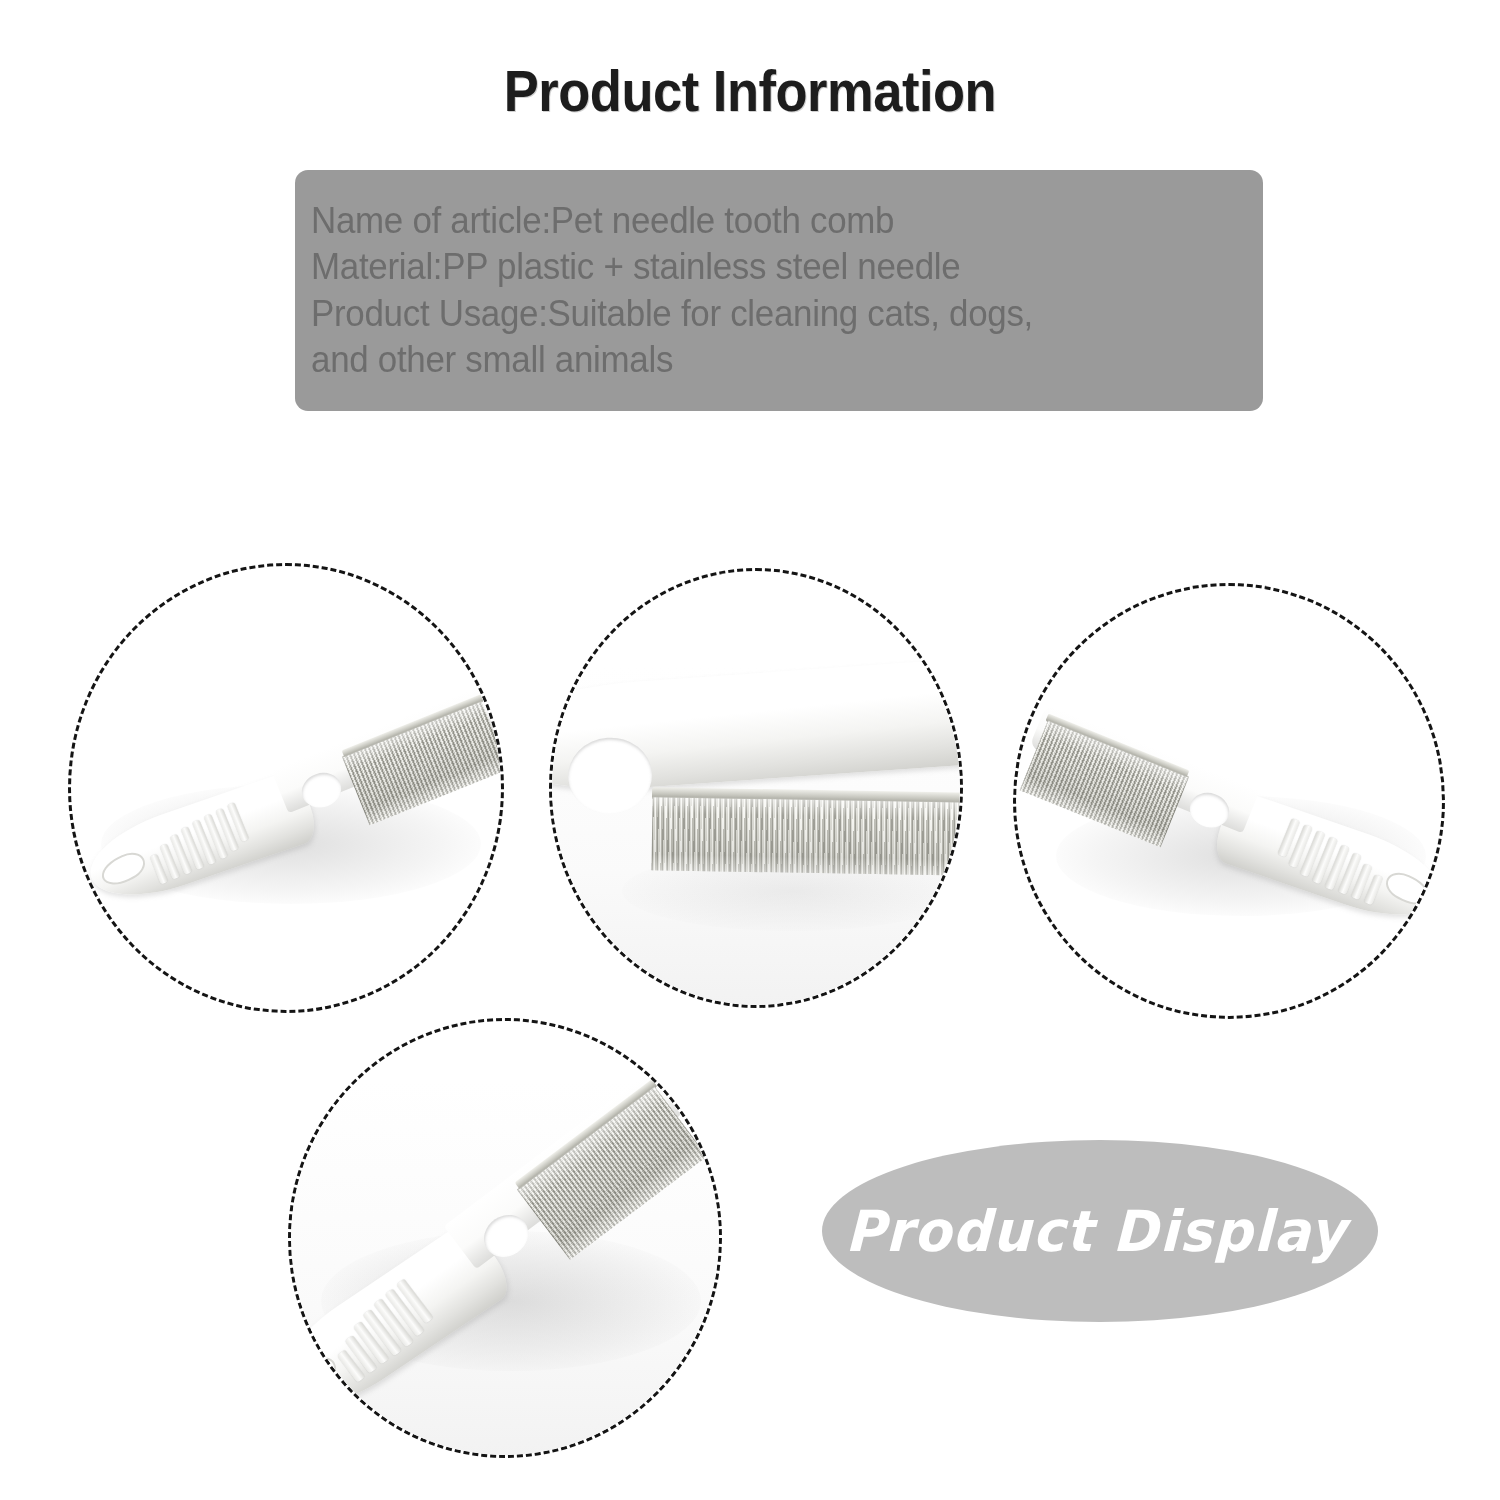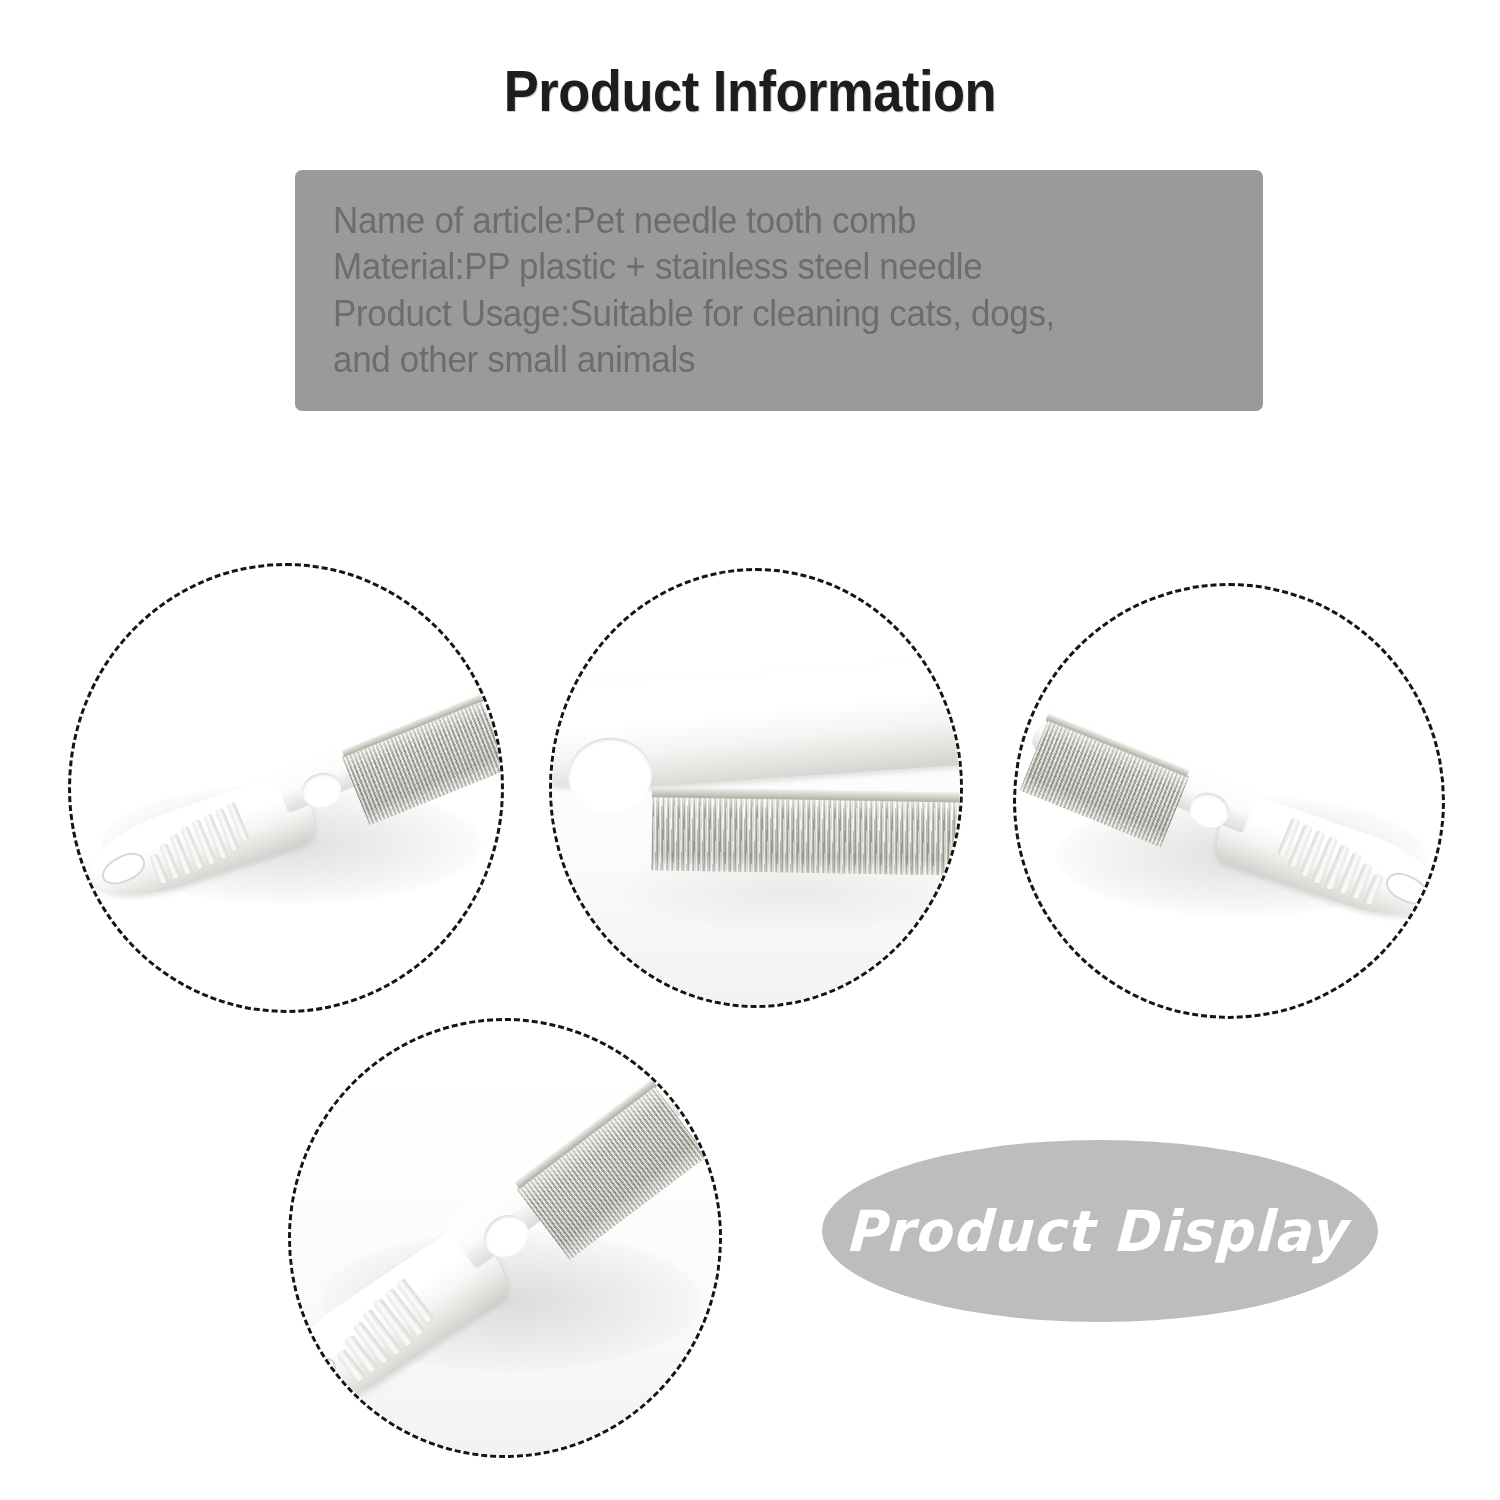--- a/index.html
+++ b/index.html
@@ -36,22 +36,22 @@
   }
 
   
   #info-box {
     position: absolute;
     left: 295px;
     top: 170px;
     width: 968px;
     height: 241px;
     background: #9a9a9a;
-    border-radius: 7px;
-    padding: 28px 34px 0 38px;
+    border-radius: 13px;
+    padding: 28px 34px 0 16px;
   }
   #info-lines {
     font-family: "Liberation Sans", sans-serif;
     font-size: 36px;
     line-height: 1.29;
     color: #6d6d6d;
     letter-spacing: -0.3px;
     transform: scaleX(0.97);
     transform-origin: left top;
   }

